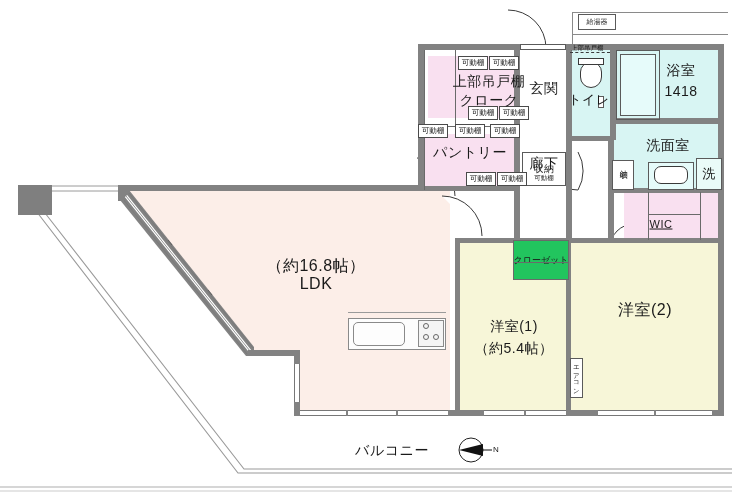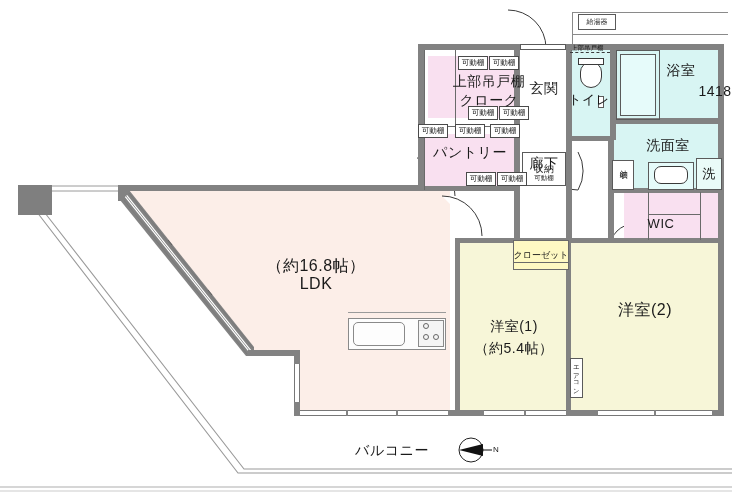--- a/index.html
+++ b/index.html
@@ -190,21 +190,21 @@
   </div>
 
   <div class="boxline" style="left:522px;top:152px;width:44px;height:34px;background:#ffffff;">
     <div class="lbl lbl-sm" style="left:50%;top:10px;transform:translateX(-50%);font-size:10px;">収納</div>
     <div class="lbl lbl-tiny" style="left:50%;top:21px;transform:translateX(-50%);font-size:6.5px;">可動棚</div>
   </div>
   <div class="boxline" style="left:612px;top:160px;width:22px;height:30px;background:#ffffff;">
     <div class="lbl lbl-tiny vert" style="left:50%;top:3px;transform:translateX(-50%);font-size:8px;">収納</div>
   </div>
 
-  <div class="abs" style="left:513px;top:240px;width:56px;height:30px;background:#fef9c3;border:1px solid #6a6a6a;">
+  <div class="abs" style="left:513px;top:240px;width:56px;height:40px;background:#22c55e;border:1px solid #6a6a6a;">
     <div class="lbl lbl-xs" style="left:50%;top:50%;transform:translate(-50%,-50%);font-size:9px;">クローゼット</div>
   </div>
   <div class="thinline" style="left:513px;top:262px;width:56px;height:1px;background:#6a6a6a;"></div>
 
   <div class="thinline" style="left:648px;top:192px;width:1px;height:48px;background:#6a6a6a;"></div>
   <div class="thinline" style="left:700px;top:192px;width:1px;height:48px;background:#6a6a6a;"></div>
   <div class="thinline" style="left:648px;top:214px;width:52px;height:1px;background:#6a6a6a;"></div>
 
   <div class="boxline" style="left:570px;top:358px;width:13px;height:40px;background:#ffffff;">
     <div class="lbl lbl-tiny vert" style="left:50%;top:2px;transform:translateX(-50%);font-size:6.5px;">エアコン</div>
@@ -226,27 +226,27 @@
   <div class="lbl lbl-mid center" style="left:514px;top:326px;">洋室(1)</div>
   <div class="lbl lbl-mid center" style="left:514px;top:348px;">（約5.4帖）</div>
 
   <div class="lbl lbl-big center" style="left:645px;top:310px;">洋室(2)</div>
 
   <div class="lbl lbl-mid center" style="left:544px;top:88px;">玄関</div>
   <div class="lbl lbl-mid center" style="left:544px;top:163px;">廊下</div>
   <div class="lbl lbl-sm center" style="left:589px;top:100px;font-size:13px;">トイレ</div>
 
   <div class="lbl lbl-mid center" style="left:681px;top:70px;">浴室</div>
-  <div class="lbl lbl-mid center" style="left:681px;top:91px;margin-left:34px;">1418</div>
+  <div class="lbl lbl-mid center" style="left:681px;top:91px;">1418</div>
   <div class="lbl lbl-mid center" style="left:668px;top:145px;">洗面室</div>
 
   <div class="lbl lbl-mid center" style="left:489px;top:81px;">上部吊戸棚</div>
   <div class="lbl lbl-mid center" style="left:489px;top:100px;">クローク</div>
   <div class="lbl lbl-mid center" style="left:470px;top:152px;">パントリー</div>
-  <div class="lbl lbl-mid center" style="left:661px;top:224px;font-size:13px;">WIC</div>
+  <div class="lbl lbl-mid center" style="left:661px;top:224px;font-size:11px;text-decoration:underline;">WIC</div>
 
   <div class="lbl lbl-mid center" style="left:392px;top:450px;">バルコニー</div>
   <div class="lbl lbl-tiny" style="left:493px;top:445px;font-size:8px;">N</div>
 
   <div class="abs" style="left:300px;top:410px;width:46px;height:6px;background:#ffffff;border-top:1px solid #777;border-bottom:1px solid #777;"></div>
   <div class="abs" style="left:348px;top:410px;width:48px;height:6px;background:#ffffff;border-top:1px solid #777;border-bottom:1px solid #777;"></div>
   <div class="abs" style="left:398px;top:410px;width:50px;height:6px;background:#ffffff;border-top:1px solid #777;border-bottom:1px solid #777;"></div>
   <div class="abs" style="left:484px;top:410px;width:40px;height:6px;background:#ffffff;border-top:1px solid #777;border-bottom:1px solid #777;"></div>
   <div class="abs" style="left:526px;top:410px;width:40px;height:6px;background:#ffffff;border-top:1px solid #777;border-bottom:1px solid #777;"></div>
   <div class="abs" style="left:598px;top:410px;width:56px;height:6px;background:#ffffff;border-top:1px solid #777;border-bottom:1px solid #777;"></div>

